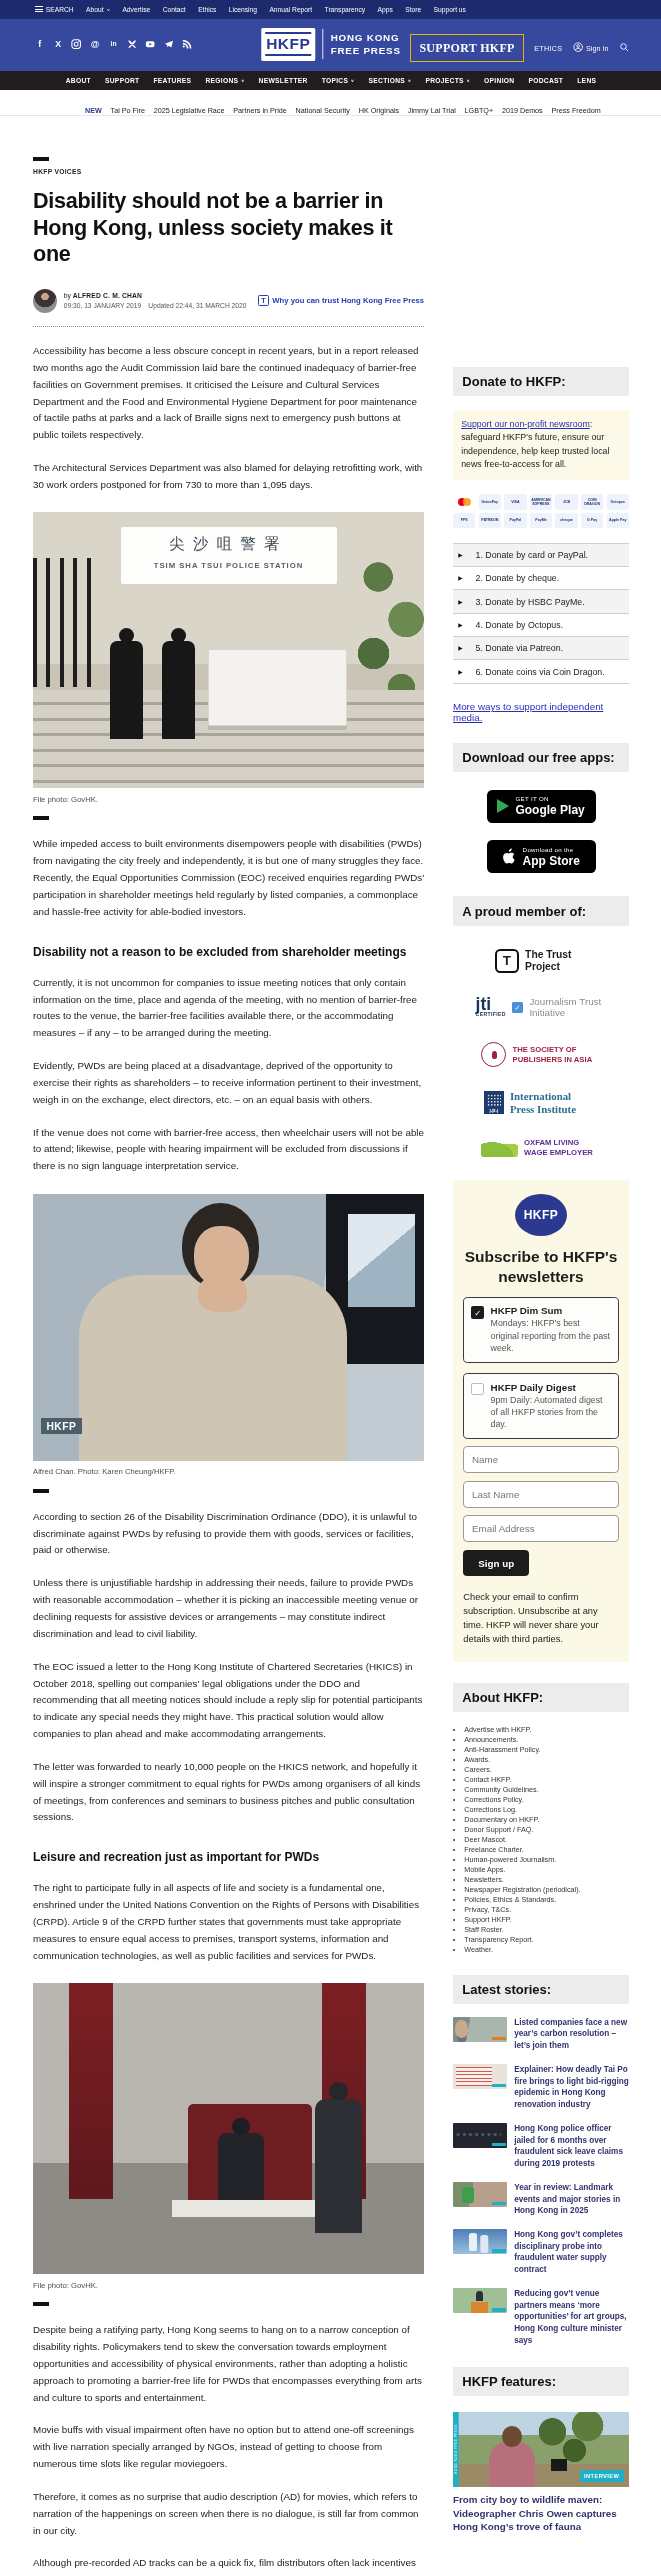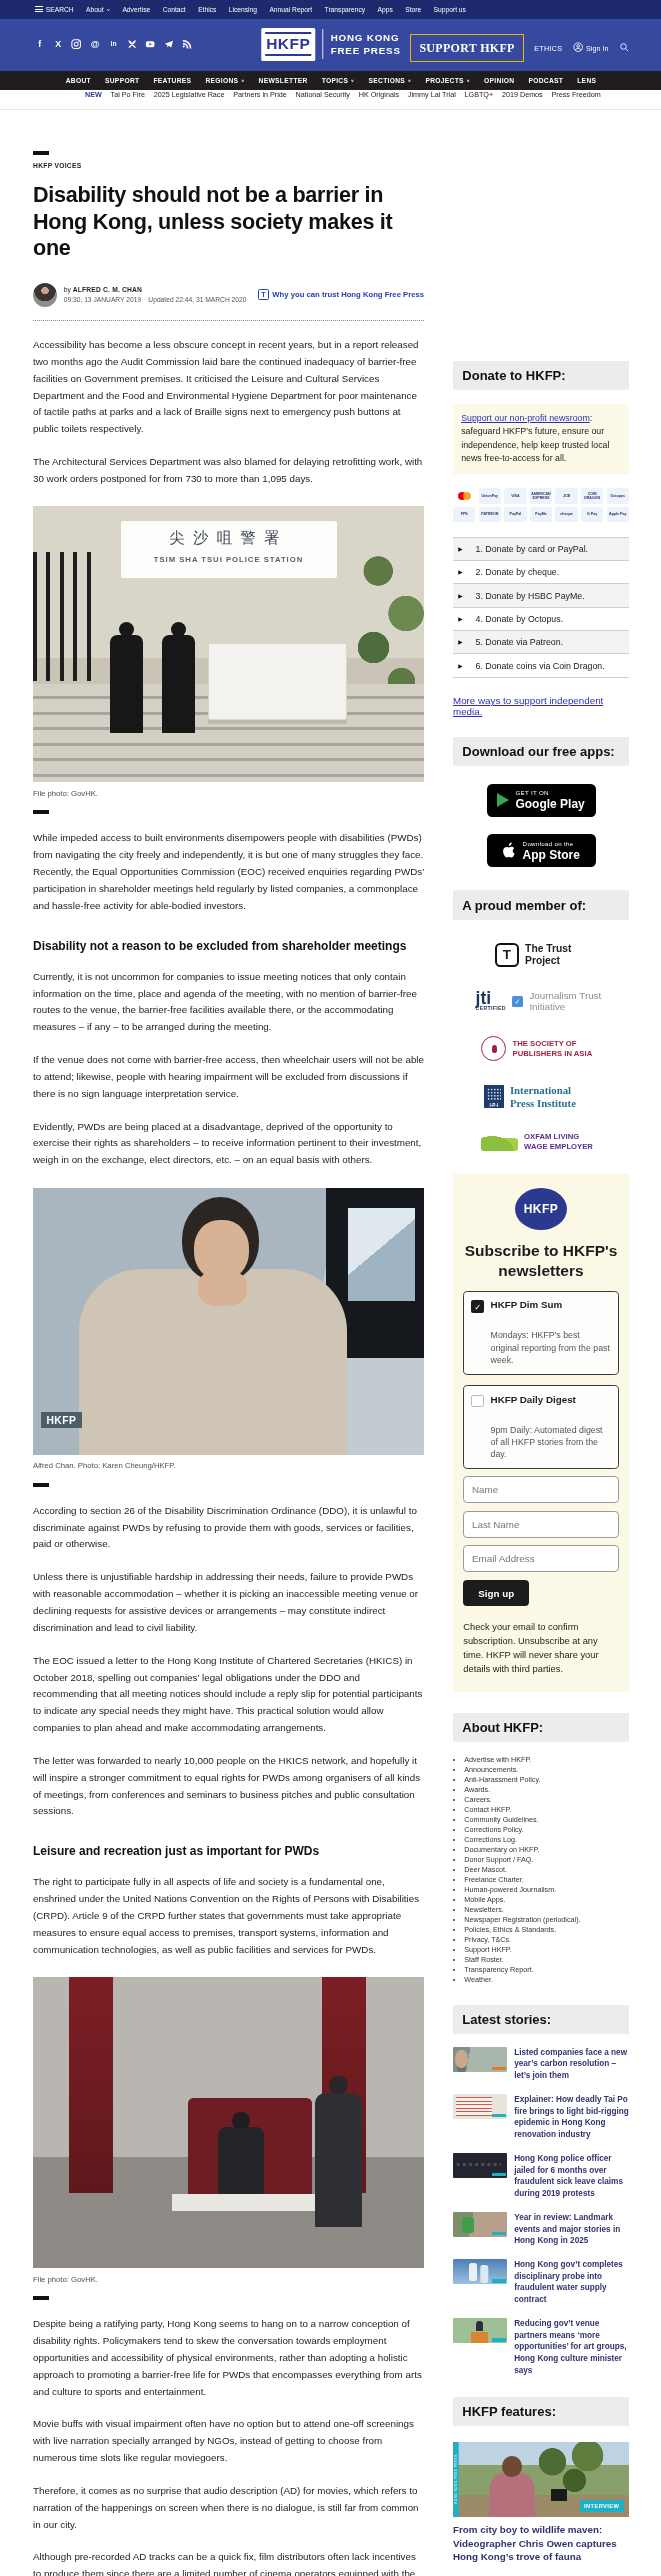--- a/index.html
+++ b/index.html
@@ -22,21 +22,21 @@
   .logo-box span { color:#2b3990; font-weight:bold; font-size:15.5px; letter-spacing:0.5px; border-top:2.1px solid #2b3990; border-bottom:2.1px solid #2b3990; padding:1px 0.5px; }
   .logo-sep { width:1px; height:30px; background:rgba(255,255,255,.85); }
   .tagline { color:#fff; font-weight:bold; font-size:9.8px; letter-spacing:0.8px; line-height:1.35; }
   .header-actions { position:absolute; right:33px; top:15.5px; display:flex; align-items:center; gap:10.3px; }
   .support-btn { border:1px solid #eab308; color:#fff; background:transparent; font-weight:bold; font-size:12px; letter-spacing:0.3px; padding:5.7px 8.2px; cursor:pointer; font-family:Liberation Serif, serif; }
   .ethics-link { color:#fff; font-size:7.2px; letter-spacing:0.3px; }
   .signin { color:#fff; font-size:7.2px; display:flex; align-items:center; gap:3.1px; }
   .hicon svg { width:10.3px; height:10.3px; stroke:#fff; fill:none; stroke-width:2; }
   .nav { height:19.6px; background:#211d1e; display:flex; align-items:center; justify-content:center; gap:14px; }
   .nav a { color:#fff; font-size:6.7px; font-weight:bold; letter-spacing:0.3px; display:flex; align-items:center; gap:2.6px; }
-  .ticker { height:20px; background:#fff; border-bottom:0.5px solid #e6e6e6; display:flex; align-items:flex-start; padding-left:85px; gap:8.8px; }
+  .ticker { height:26px; background:#fff; border-bottom:0.5px solid #e6e6e6; display:flex; align-items:flex-end; padding-left:85px; gap:8.8px; }
   .ticker .new { color:#2b3990; font-weight:bold; font-size:7.2px; }
   .ticker a { font-size:7.2px; color:#222; }
 
   
   .container { display:flex; padding:0 33px; gap:29px; }
   main { width:391px; flex:none; }
   aside { width:176px; flex:none; padding-top:251px; }
 
   
   .kbar { width:16px; height:4.1px; background:#111; margin-top:41px; }
@@ -131,21 +131,21 @@
   .oxfam-text { font-size:7.7px; font-weight:bold; color:#5c2d91; width:77px; line-height:1.3; }
   .nl-box { background:#fbf8e5; margin-top:21.6px; padding:14.4px 10.3px 15.5px; }
   .nl-logo { width:52px; height:42px; background:#2b3990; border-radius:50%; margin:0 auto; display:flex; align-items:center; justify-content:center; color:#fff; font-weight:bold; font-size:12px; letter-spacing:0.5px; }
   .nl-head { text-align:center; font-size:15.5px; font-weight:bold; line-height:1.28; margin-top:11.3px; }
   .nl-card { background:#fdfdfb; border:0.5px solid #3a3a3a; border-radius:4.6px; padding:7.7px 7.2px; margin-top:9.8px; display:flex; gap:6.7px; }
   .cb { width:12.4px; height:12.4px; border-radius:2.1px; flex:none; margin-top:1px; }
   .cb.on { background:#1c1c1c; position:relative; }
   .cb.on::after { content:"✓"; position:absolute; inset:0; color:#fff; font-size:8.2px; display:flex; align-items:center; justify-content:center; }
   .cb.off { background:#fff; border:0.5px solid #bbb; }
   .nl-card b { font-size:9.8px; }
-  .nl-card .desc { font-size:8.8px; color:#555; line-height:1.4; margin-top:19px; }
+  .nl-card .desc { font-size:8.8px; color:#555; line-height:1.4; margin-top:1px; }
   .nl-input { width:100%; height:27px; border:0.5px solid #999; border-radius:4.1px; background:#fff; margin-top:7.2px; padding:0 7.7px; font-size:9.8px; color:#333; font-family:inherit; }
   .nl-input::placeholder { color:#777; }
   .signup-btn { margin-top:8.2px; background:#1c1c1c; color:#fff; border:none; border-radius:4.1px; font-size:9.8px; font-weight:bold; padding:7.7px 15px; cursor:pointer; font-family:inherit; }
   .nl-note { font-size:9.3px; line-height:1.5; margin-top:14.4px; color:#222; }
   .about-band { margin-top:20.6px; }
   .about-list { margin:13.4px 0 0 11.3px; }
   .about-list li { font-size:7.2px; line-height:10px; color:#333; }
   .latest-band { margin-top:19.6px; }
   .story { display:flex; gap:7.2px; margin-top:12.4px; }
   .thumb { width:54px; height:25px; flex:none; border-radius:1px; position:relative; overflow:hidden; }
@@ -345,22 +345,22 @@
         <div class="fig" style="left:77px;"></div>
         <div class="fig" style="left:129px;"></div>
       </div>
       <figcaption>File photo: GovHK.</figcaption>
       <div class="figbar"></div>
     </figure>
 
     <p>While impeded access to built environments disempowers people with disabilities (PWDs) from navigating the city freely and independently, it is but one of many struggles they face. Recently, the Equal Opportunities Commission (EOC) received enquiries regarding PWDs’ participation in shareholder meetings held regularly by listed companies, a commonplace and hassle-free activity for able-bodied investors.</p>
     <h2>Disability not a reason to be excluded from shareholder meetings</h2>
     <p>Currently, it is not uncommon for companies to issue meeting notices that only contain information on the time, place and agenda of the meeting, with no mention of barrier-free routes to the venue, the barrier-free facilities available there, or the accommodating measures – if any – to be arranged during the meeting.</p>
+    <p>Evidently, PWDs are being placed at a disadvantage, deprived of the opportunity to exercise their rights as shareholders – to receive information pertinent to their investment, weigh in on the exchange, elect directors, etc. – on an equal basis with others.</p>
     <p>If the venue does not come with barrier-free access, then wheelchair users will not be able to attend; likewise, people with hearing impairment will be excluded from discussions if there is no sign language interpretation service.</p>
-    <p>Evidently, PWDs are being placed at a disadvantage, deprived of the opportunity to exercise their rights as shareholders – to receive information pertinent to their investment, weigh in on the exchange, elect directors, etc. – on an equal basis with others.</p>
 
     <figure>
       <div class="figimg art2">
         <div class="screen">
               <i></i>
             </div>
         <div class="suit"></div>
         <div class="head"></div>
         <div class="face"></div>
         <div class="hands"></div>

